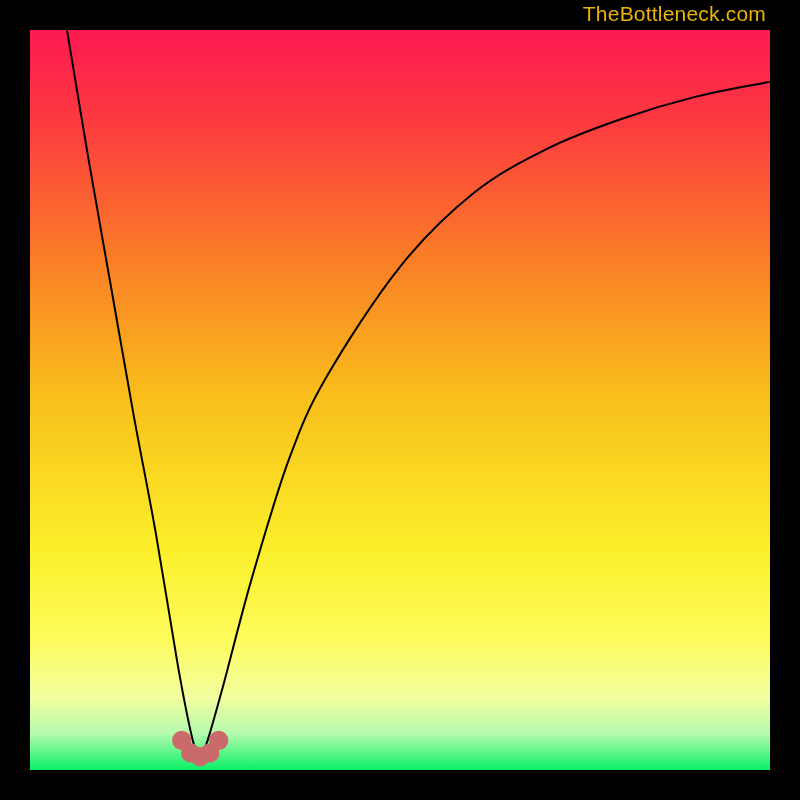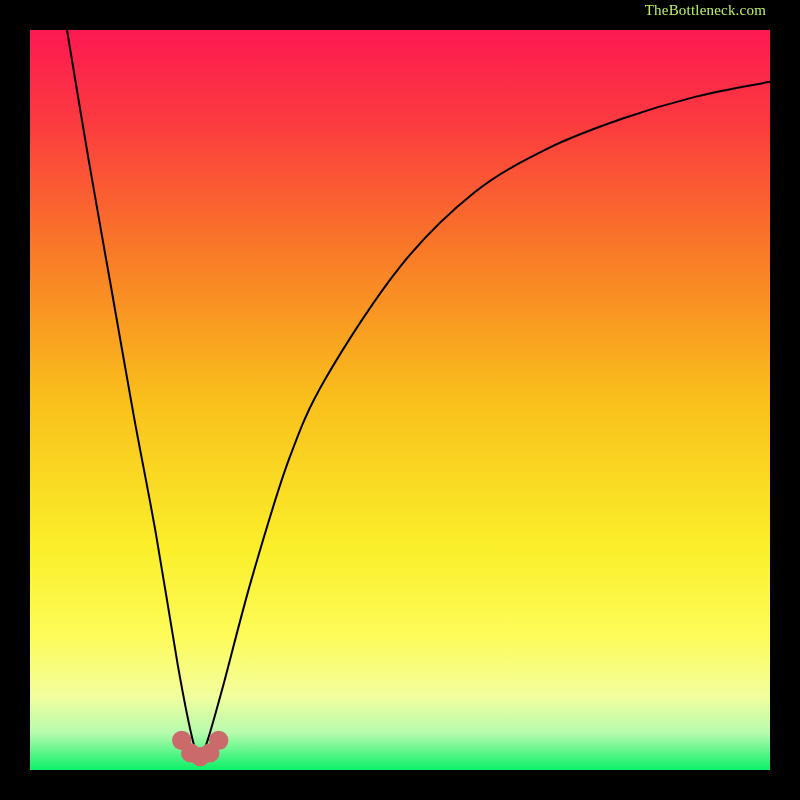--- a/index.html
+++ b/index.html
@@ -23,26 +23,25 @@
     position: absolute;
     left: 0;
     top: 0;
     width: 100%;
     height: 100%;
   }
   .watermark {
     position: absolute;
     top: 2px;
     right: 34px;
-    color: #bef264;
-    font-size: 15px;
+    color: #eab308;
+    font-size: 21px;
     font-weight: 500;
     letter-spacing: 0.2px;
     z-index: 3;
-    font-family: Liberation Serif, serif;
   }
   svg.curve {
     position: absolute;
     left: 0;
     top: 0;
     width: 100%;
     height: 100%;
     z-index: 2;
   }
 </style>

